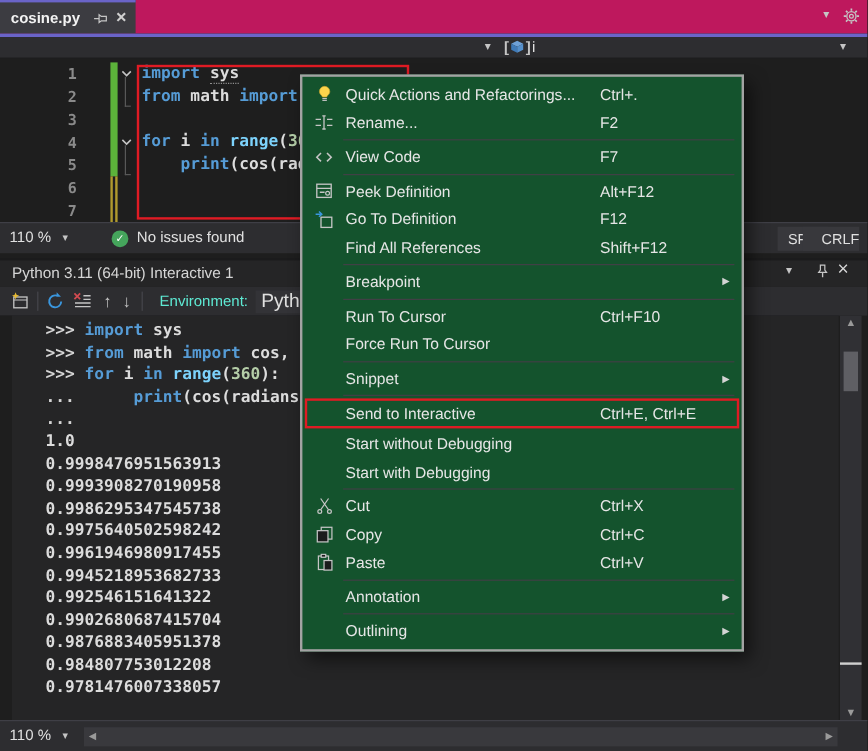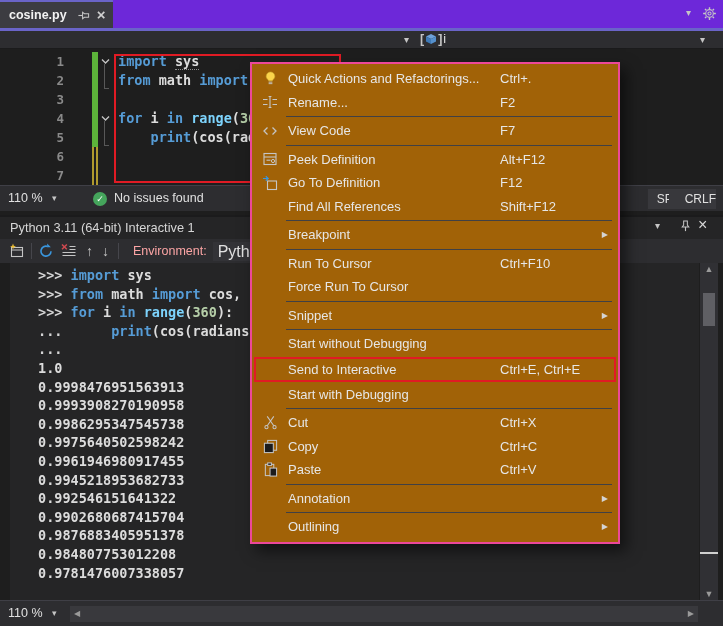--- a/index.html
+++ b/index.html
@@ -2,21 +2,21 @@
 <html><head>
 <meta charset="utf-8">
 <style>
   * { box-sizing: border-box; }
   body { margin:0; background:#141414; }
   #app{ position:relative; width:723px; height:626px; background:#1e1e1e; overflow:hidden;
         font-family:"Liberation Sans","DejaVu Sans",sans-serif; color:#dcdcdc; }
   .mono{ font-family:"DejaVu Sans Mono",monospace; font-weight:bold; }
 
   
-  .tabstrip{ position:absolute; left:0; top:0; width:723px; height:28px; background:#6d28d9; }
+  .tabstrip{ position:absolute; left:0; top:0; width:723px; height:28px; background:#be185d; }
   .tab{ position:absolute; left:0; top:0; width:113px; height:28px; background:#3c3c41;
         border-top:2px solid #6a64c8; display:flex; align-items:center; padding-left:9px;
         font-weight:bold; font-size:12.5px; color:#f2f2f2; }
   .tab .tab-pin{ margin-left:10px; display:flex; }
   .tab .tab-close{ margin-left:7px; color:#d0d0d0; font-size:15px; line-height:12px; }
   .ts-chev{ position:absolute; left:686px; top:7px; color:#c5c5c5; font-size:10px; }
   .ts-gear{ position:absolute; left:702px; top:6px; display:flex; }
   .accent{ position:absolute; left:0; top:28px; width:723px; height:3px; background:#6a64c8; }
 
   
@@ -65,21 +65,21 @@
              border-top:2px solid #1b1b1c; font-size:12.8px; color:#d6d6d6; line-height:22px; padding-left:10px; }
   .iw-chev{ position:absolute; left:655px; top:220px; color:#c5c5c5; font-size:10px; }
   .iw-pin{ position:absolute; left:679px; top:219px; display:flex; }
   .iw-close{ position:absolute; left:698px; top:216px; color:#d8d8d8; font-size:16px; }
 
   .iw-toolbar{ position:absolute; left:0; top:239px; width:723px; height:24px; background:#2d2d30;
                display:flex; align-items:center; font-size:12.5px; }
   .tb-ic{ display:flex; align-items:center; justify-content:center; }
   .tb-sep{ width:1px; height:16px; background:#46464c; margin:0 6px; }
   .tb-arrow{ color:#c5c5c5; font-size:14px; font-weight:bold; line-height:16px; }
-  .env-label{ color:#fca5a5; margin-left:8px; }
+  .env-label{ color:#5eead4; margin-left:8px; }
   .env-dd{ margin-left:6px; width:64px; height:19px; background:#333337; color:#e0e0e0;
            font-size:16px; line-height:19px; padding-left:5px; overflow:hidden; white-space:nowrap; }
 
   .iw-margin{ position:absolute; left:0; top:263px; width:10px; height:337px; background:#1e1e1e; }
   .iw-content{ position:absolute; left:10px; top:263px; width:689px; height:337px; background:#252526;
                padding:3px 0 0 28px; overflow:hidden; }
   .iw-line{ height:18.6px; line-height:18.6px; font-size:13.5px; white-space:pre; color:#dcdcdc; }
   .iw-prompt{ color:#d4d4d4; }
 
   .iw-vscroll{ position:absolute; left:700px; top:263px; width:18px; height:337px; background:#303034; }
@@ -90,22 +90,22 @@
 
   .iw-bottom{ position:absolute; left:0; top:600px; width:723px; height:26px; background:#2d2d30;
               border-top:1px solid #3f3f46; font-size:12.5px; color:#e0e0e0; }
   .ib-zoom{ position:absolute; left:8px; top:5px; }
   .ib-zoom-chev{ position:absolute; left:52px; top:7px; font-size:9px; color:#c5c5c5; }
   .hscroll{ position:absolute; left:70px; top:5px; width:628px; height:16px; background:#39393d; }
   .hs-left{ position:absolute; left:4px; top:3px; font-size:8px; color:#9a9a9a; }
   .hs-right{ position:absolute; right:4px; top:3px; font-size:8px; color:#9a9a9a; }
 
   
-  .menu{ position:absolute; left:250px; top:62px; width:370px; background:#a16207;
-         border:2px solid #ec4899; box-shadow:6px 7px 14px rgba(0,0,0,.55); z-index:10; padding:3px 0; }
+  .menu{ position:absolute; left:250px; top:62px; width:370px; background:#14532d;
+         border:2px solid #a3a3a3; box-shadow:6px 7px 14px rgba(0,0,0,.55); z-index:10; padding:3px 0; }
   .menu-item{ position:relative; height:23.5px; display:flex; align-items:center; font-size:13px; color:#e6e6e6; }
   .mi-icon{ width:36px; display:flex; align-items:center; justify-content:center; flex:none; }
   .mi-shortcut{ position:absolute; left:248px; }
   .mi-sub{ position:absolute; right:10px; font-size:8px; color:#d4d4d4; }
   .menu-sep{ height:1px; background:#404045; margin:2px 6px 2px 34px; }
   .menu-item.hl{ height:25px; border:2px solid #e01b24; margin:1px 2px; }
   .menu-item.hl .mi-icon{ width:32px; }
   .menu-item.hl .mi-shortcut{ left:244px; }
 </style>
 </head>
@@ -369,28 +369,28 @@
         <span class="mi-icon"></span>
         <span class="mi-label">Force Run To Cursor</span>
       </div>
       <div class="menu-sep"></div>
       <div class="menu-item">
         <span class="mi-icon"></span>
         <span class="mi-label">Snippet</span>
         <span class="mi-sub">▶</span>
       </div>
       <div class="menu-sep"></div>
-      <div class="menu-item">
-        <span class="mi-icon"></span>
-        <span class="mi-label">Start without Debugging</span>
-      </div>
       <div class="menu-item hl">
         <span class="mi-icon"></span>
         <span class="mi-label">Send to Interactive</span>
         <span class="mi-shortcut">Ctrl+E, Ctrl+E</span>
+      </div>
+      <div class="menu-item">
+        <span class="mi-icon"></span>
+        <span class="mi-label">Start without Debugging</span>
       </div>
       <div class="menu-item">
         <span class="mi-icon"></span>
         <span class="mi-label">Start with Debugging</span>
       </div>
       <div class="menu-sep"></div>
       <div class="menu-item">
         <span class="mi-icon">
           <svg width="15" height="15" viewBox="0 0 16 16" fill="none" stroke="#c5c5c5" stroke-width="1.1">
             <path d="M4.5 1.5l7 10M11.5 1.5l-7 10"></path>

